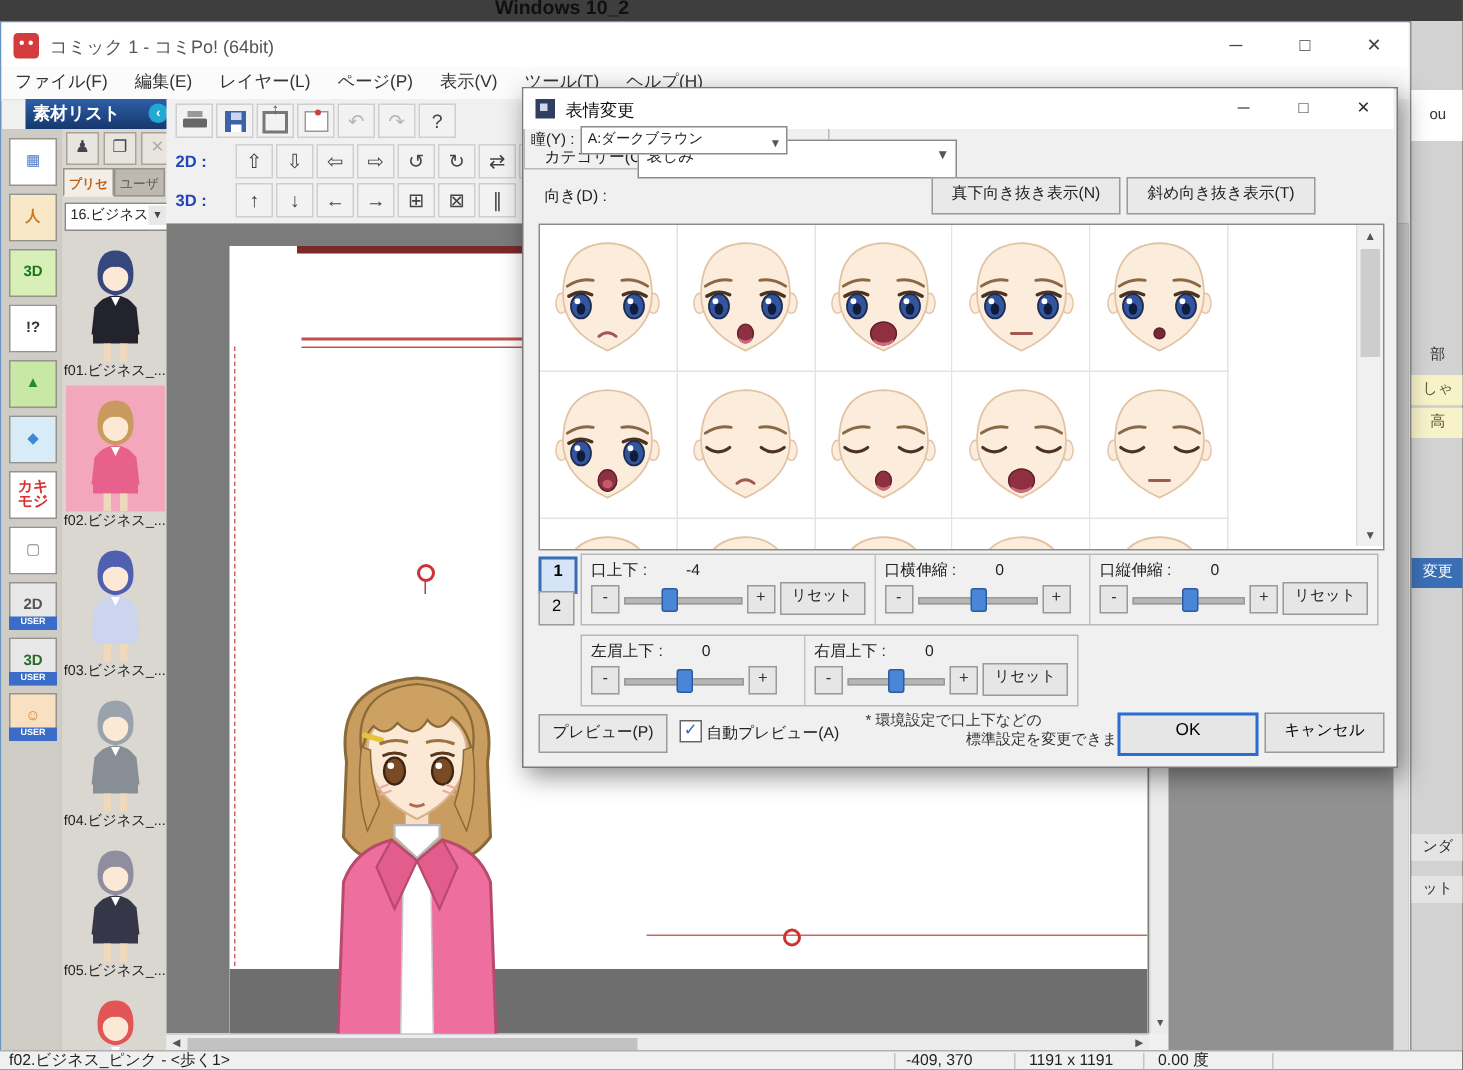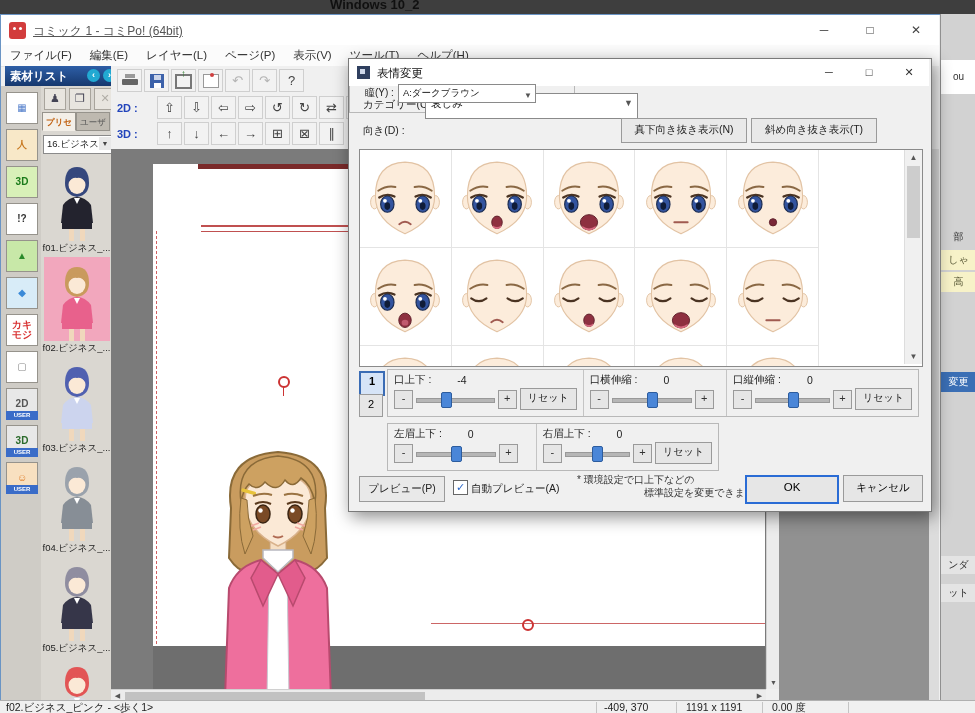--- a/index.html
+++ b/index.html
@@ -7,27 +7,27 @@
   #screen{position:relative;width:975px;height:713px;overflow:hidden;background:#3e3e3e;}
   .abs{position:absolute;}
   
   #desktop-strip{left:0;top:0;width:975px;height:14px;background:#3e3e3e;overflow:hidden;}
   #desktop-title{position:absolute;left:330px;top:-3px;font-size:13px;font-weight:bold;color:#101010;}
   
   #main-window{left:0;top:14px;width:940px;height:686px;background:#f0f0f0;border:1px solid #6a94c4;border-bottom:none;}
   #titlebar{left:0;top:0;width:938px;height:30px;background:#ffffff;}
   #app-icon{left:8px;top:7px;width:17px;height:17px;background:#d23c3c;border-radius:3px;}
   #app-icon::after{content:"";position:absolute;left:4px;top:5px;width:3px;height:3px;background:#fff;border-radius:50%;box-shadow:6px 0 0 #fff;}
-  #window-title{left:32px;top:8px;font-size:12px;color:#555;text-decoration:underline;}
+  #window-title{left:32px;top:8px;font-size:12px;color:#555;}
   .win-btns{position:absolute;right:0;top:0;height:30px;display:flex;}
   .win-btn{width:46px;height:30px;text-align:center;line-height:30px;font-size:12px;color:#444;}
   #menubar{left:0;top:30px;width:938px;height:21px;background:#fbfbfb;border-bottom:1px solid #e3e3e3;display:flex;}
   .menu-item{padding:0 9px;font-size:11.5px;color:#333;line-height:20px;}
   
-  #sb-header{left:4px;top:51px;width:110px;height:20px;background:linear-gradient(#2d5ea6,#16386e);color:#fff;font-size:11.5px;font-weight:bold;line-height:20px;padding-left:5px;}
+  #sb-header{left:16px;top:51px;width:110px;height:20px;background:linear-gradient(#2d5ea6,#16386e);color:#fff;font-size:11.5px;font-weight:bold;line-height:20px;padding-left:5px;}
   .hdr-btn{position:absolute;top:3px;width:13px;height:13px;border-radius:50%;background:#22a9d2;color:#fff;font-size:9px;line-height:13px;text-align:center;}
   #sb-strip{left:0;top:71px;width:40px;height:615px;background:#cfccc6;border-right:1px solid #a8a49c;}
   .strip-ic{position:absolute;left:5px;width:30px;height:30px;border:1px solid #96938c;display:flex;align-items:center;justify-content:center;font-weight:bold;}
   .strip-ic .g{font-size:10px;line-height:1;word-break:break-all;text-align:center;}
   .strip-ic .band{position:absolute;bottom:-1px;left:-1px;right:-1px;height:9px;background:#3a6cc8;color:#fff;font-size:6px;line-height:9px;text-align:center;font-weight:bold;}
   #sb-panel{left:40px;top:71px;width:70px;height:615px;background:#dad7d1;}
   #sb-tools{position:absolute;left:3px;top:2px;display:flex;gap:3px;}
   .sb-tool{width:20px;height:20px;background:#e8e5df;border:1px solid #a8a49c;font-size:11px;text-align:center;line-height:18px;color:#445;}
   .sb-tool.dis{color:#b0ada6;}
   #sb-tabs{position:absolute;left:1px;top:26px;width:68px;height:19px;display:flex;}
@@ -111,21 +111,21 @@
   #fs-th{position:absolute;left:2px;top:16px;width:13px;height:72px;background:#cdcdcd;}
   .fb{stroke:#8a6844;stroke-width:2;fill:none;stroke-linecap:round;}
   .fl{stroke:#4a3322;stroke-width:2.4;fill:none;stroke-linecap:round;}
   .fe{stroke:#4a3322;stroke-width:2.2;fill:none;stroke-linecap:round;}
   .fm{stroke:#a05a50;stroke-width:2;fill:none;stroke-linecap:round;}
   .pg{position:absolute;left:10px;width:22px;height:21px;background:#e6e6e6;border:1px solid #9a9a9a;font-size:11px;text-align:center;line-height:19px;}
   .pg.sel{background:#d6e4f7;border:2px solid #3a6cb5;font-weight:bold;line-height:17px;}
   .gbox{position:absolute;border:1px solid #b8b8b8;display:flex;}
   #boxA{left:38px;top:310px;width:530px;height:46px;}
   #boxB{left:38px;top:364px;width:330px;height:46px;}
-  #boxC{left:374px;top:364px;width:194px;height:46px;border:1px solid #b8b8b8;padding:3px 15px;display:block;}
+  #boxC{left:374px;top:364px;width:194px;height:46px;border:1px solid #b8b8b8;padding:3px 4px;display:block;}
   .sgroup{padding:2px 6px;border-right:1px solid #c4c4c4;}
   .sgroup:last-child{border-right:none;}
   .sg-top{display:flex;align-items:center;height:16px;font-size:10.5px;color:#222;}
   .sg-value{margin-left:26px;}
   .sg-bot{display:flex;align-items:center;gap:3px;height:22px;}
   .mini{width:17px;height:17px;background:#e6e6e6;border:1px solid #9a9a9a;font-size:11px;line-height:14px;text-align:center;color:#333;}
   .track{position:relative;height:16px;flex:1;max-width:80px;min-width:56px;}
   .track::before{content:"";position:absolute;left:0;right:0;top:7px;height:3px;background:#b6b6b6;border:1px solid #999;}
   .sthumb{position:absolute;top:1px;width:9px;height:14px;background:#4a86d8;border:1px solid #2c5c9e;border-radius:2px;}
   .reset{height:20px;padding:0 7px;background:#e6e6e6;border:1px solid #9a9a9a;font-size:10px;color:#222;line-height:18px;}

